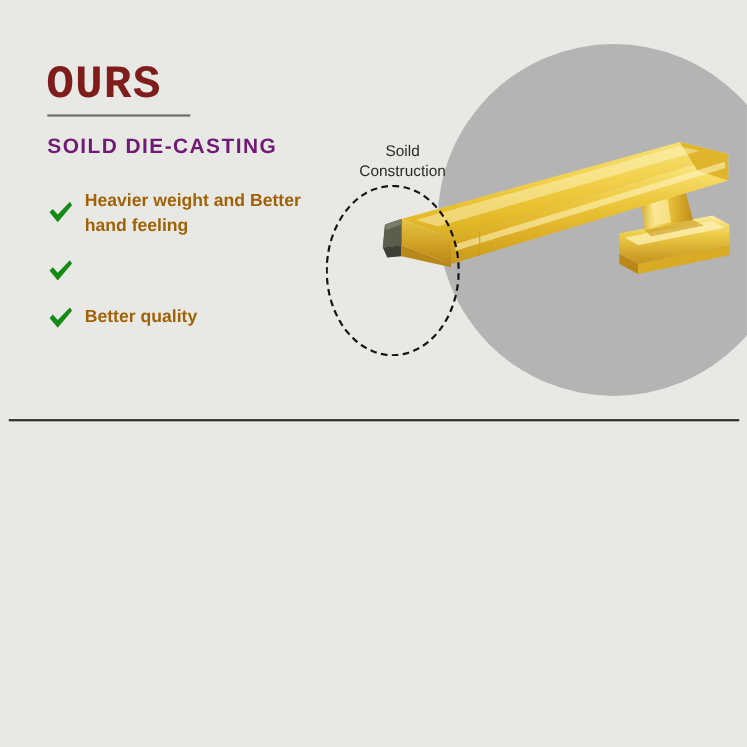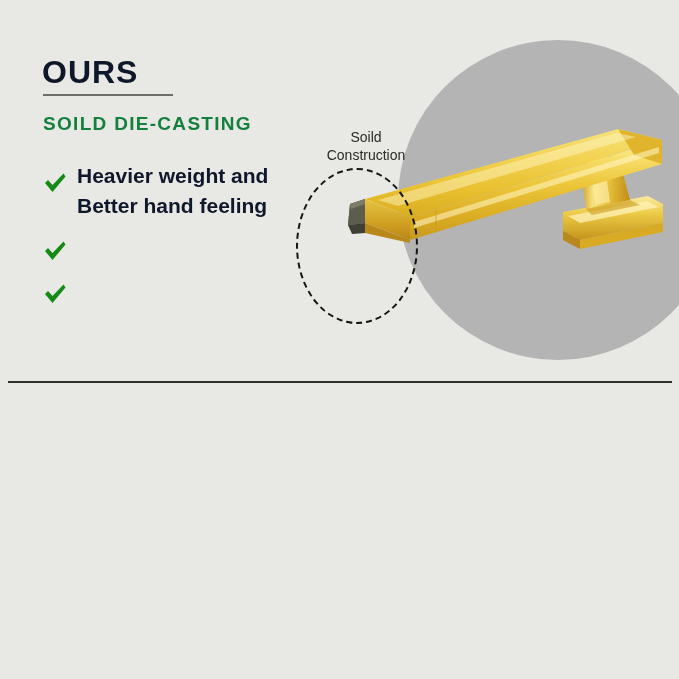--- a/index.html
+++ b/index.html
@@ -42,39 +42,39 @@
   }
 
   
   .text-col-top {
     position: absolute;
     left: 42px;
     top: 56px;
     width: 300px;
   }
   .heading-ours {
-    font-size: 32px;
+    font-size: 42px;
     font-weight: bold;
     letter-spacing: 1px;
-    color: #0f172a;
+    color: #7f1d1d;
     line-height: 1;
     margin: 0;
-    font-family: Liberation Sans, sans-serif;
+    font-family: Liberation Mono, monospace;
   }
   .rule-ours {
     width: 130px;
     height: 2px;
     background: #6e6e68;
     margin: 6px 0 0 1px;
   }
   .subheading {
     font-size: 19px;
     font-weight: bold;
     letter-spacing: 1.3px;
-    color: #15803d;
+    color: #701a75;
     margin: 17px 0 0 1px;
   }
 
   .bullets {
     margin-top: 26px;
   }
   .bullet-row {
     display: flex;
     align-items: flex-start;
     margin-bottom: 17px;
@@ -83,23 +83,23 @@
   .mark {
     flex: 0 0 auto;
     width: 26px;
     margin-right: 9px;
     display: flex;
     justify-content: center;
     align-items: center;
   }
   .mark-check svg { display: block; }
   .bullet-text {
-    font-size: 21px;
+    font-size: 16px;
     font-weight: bold;
-    color: #0f172a;
+    color: #a16207;
     line-height: 1.45;
     max-width: 225px;
   }
 
   
   .mark.align-mid { margin-top: 11px; }
   .mark.align-top { margin-top: 1px; }
 
   
   .gold-scene {
@@ -260,20 +260,21 @@
             </svg>
           </span>
         </div>
 
         <div class="bullet-row compact">
           <span class="mark mark-check align-top">
             <svg width="24" height="22" viewBox="0 0 24 22">
               <path d="M2 11 L5 8 L9.5 13 L20.5 1.5 L22.5 4.5 L9.5 20 Z" fill="#168a16"></path>
             </svg>
           </span>
+          <span class="bullet-text">Better quality</span>
         </div>
 
       </div>
     </div>
   </div>
 
   <div class="divider"></div>
 
   <div class="section-bottom">
 

